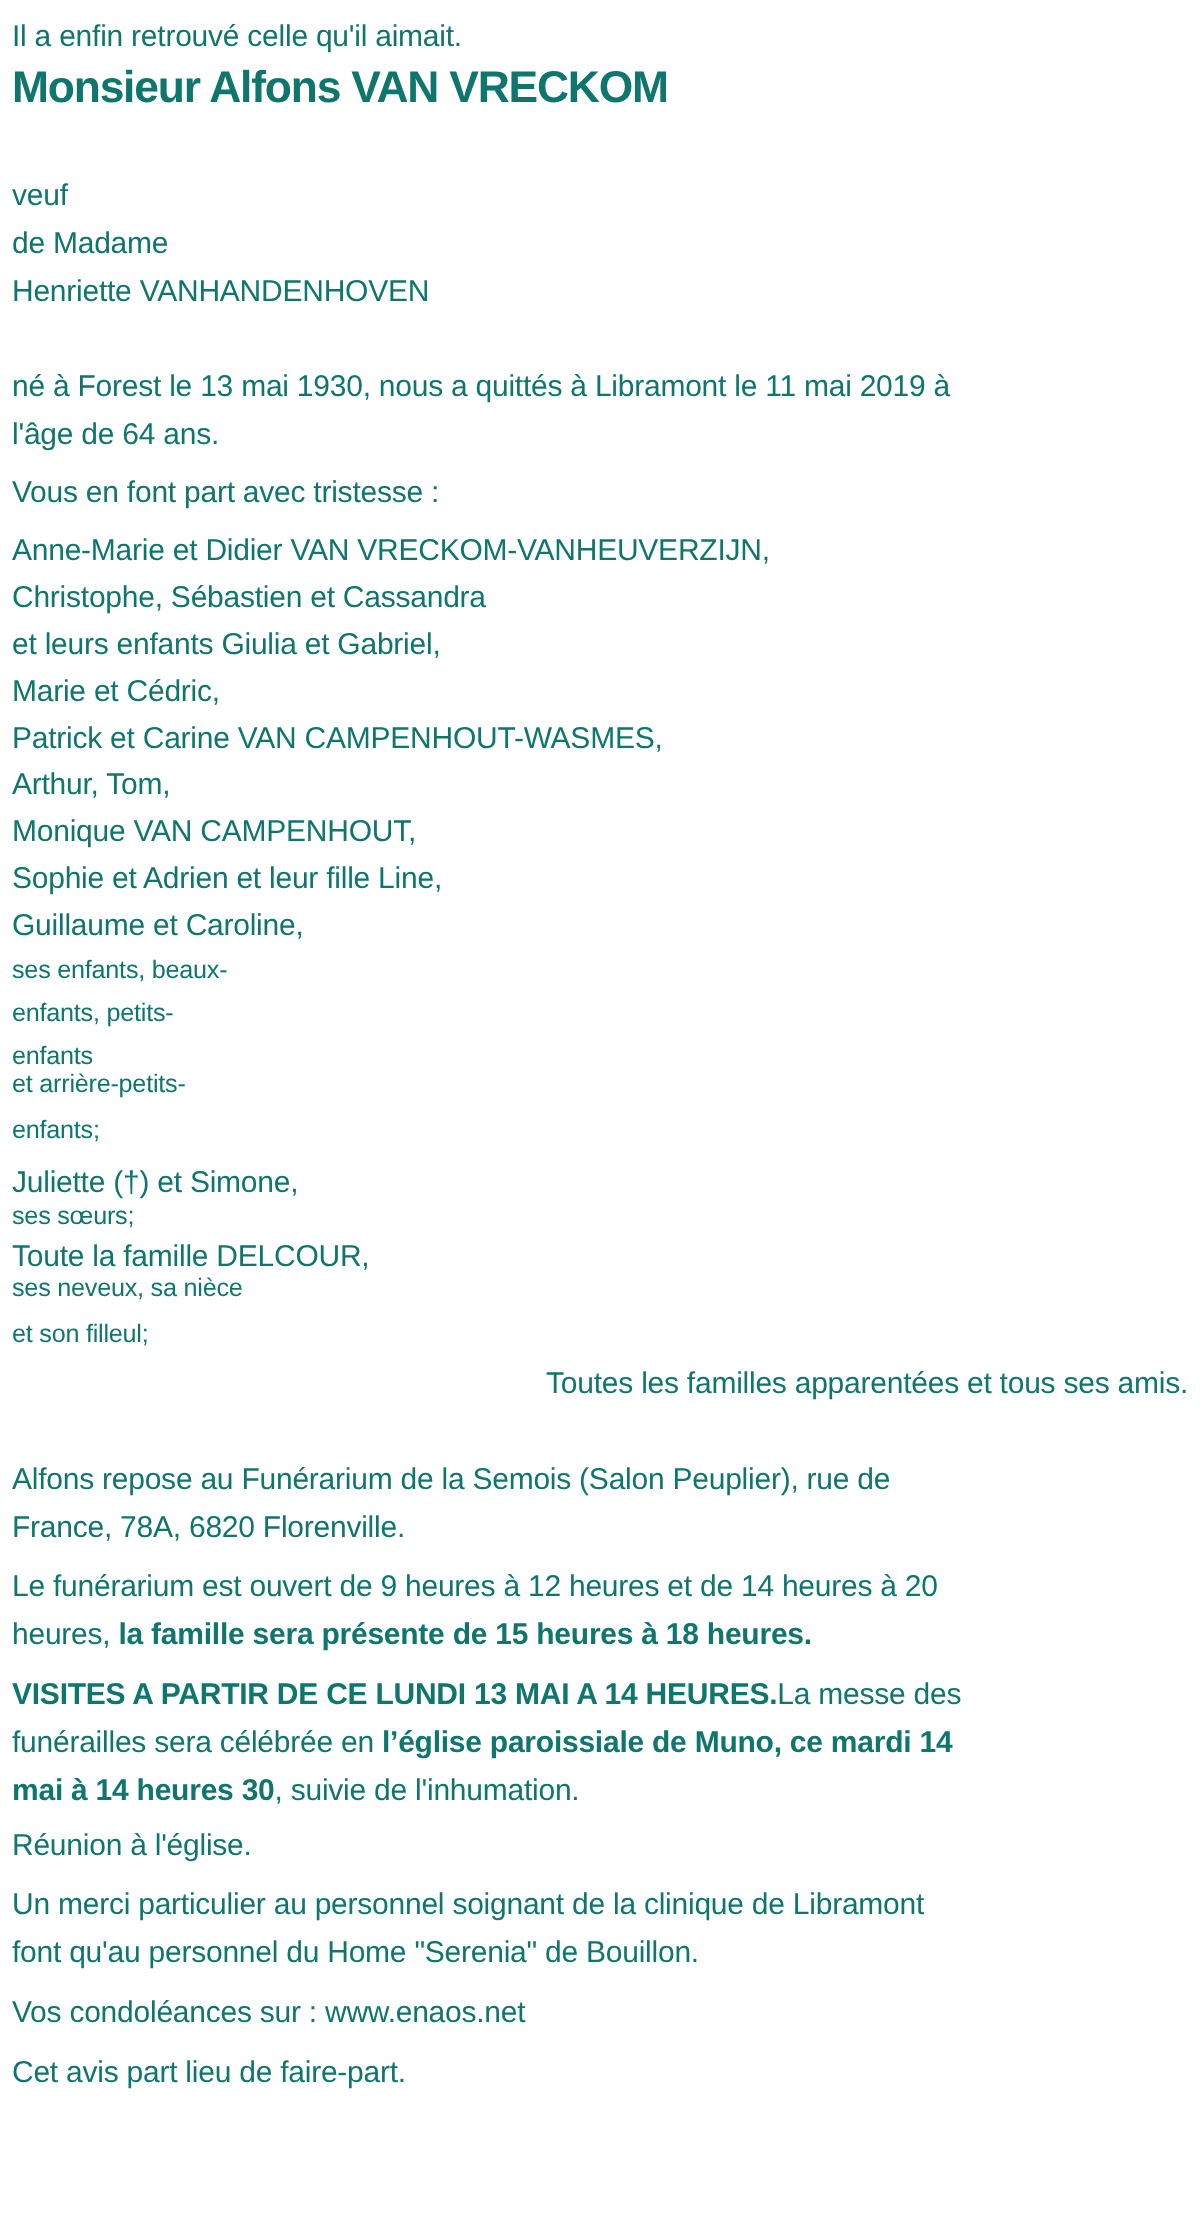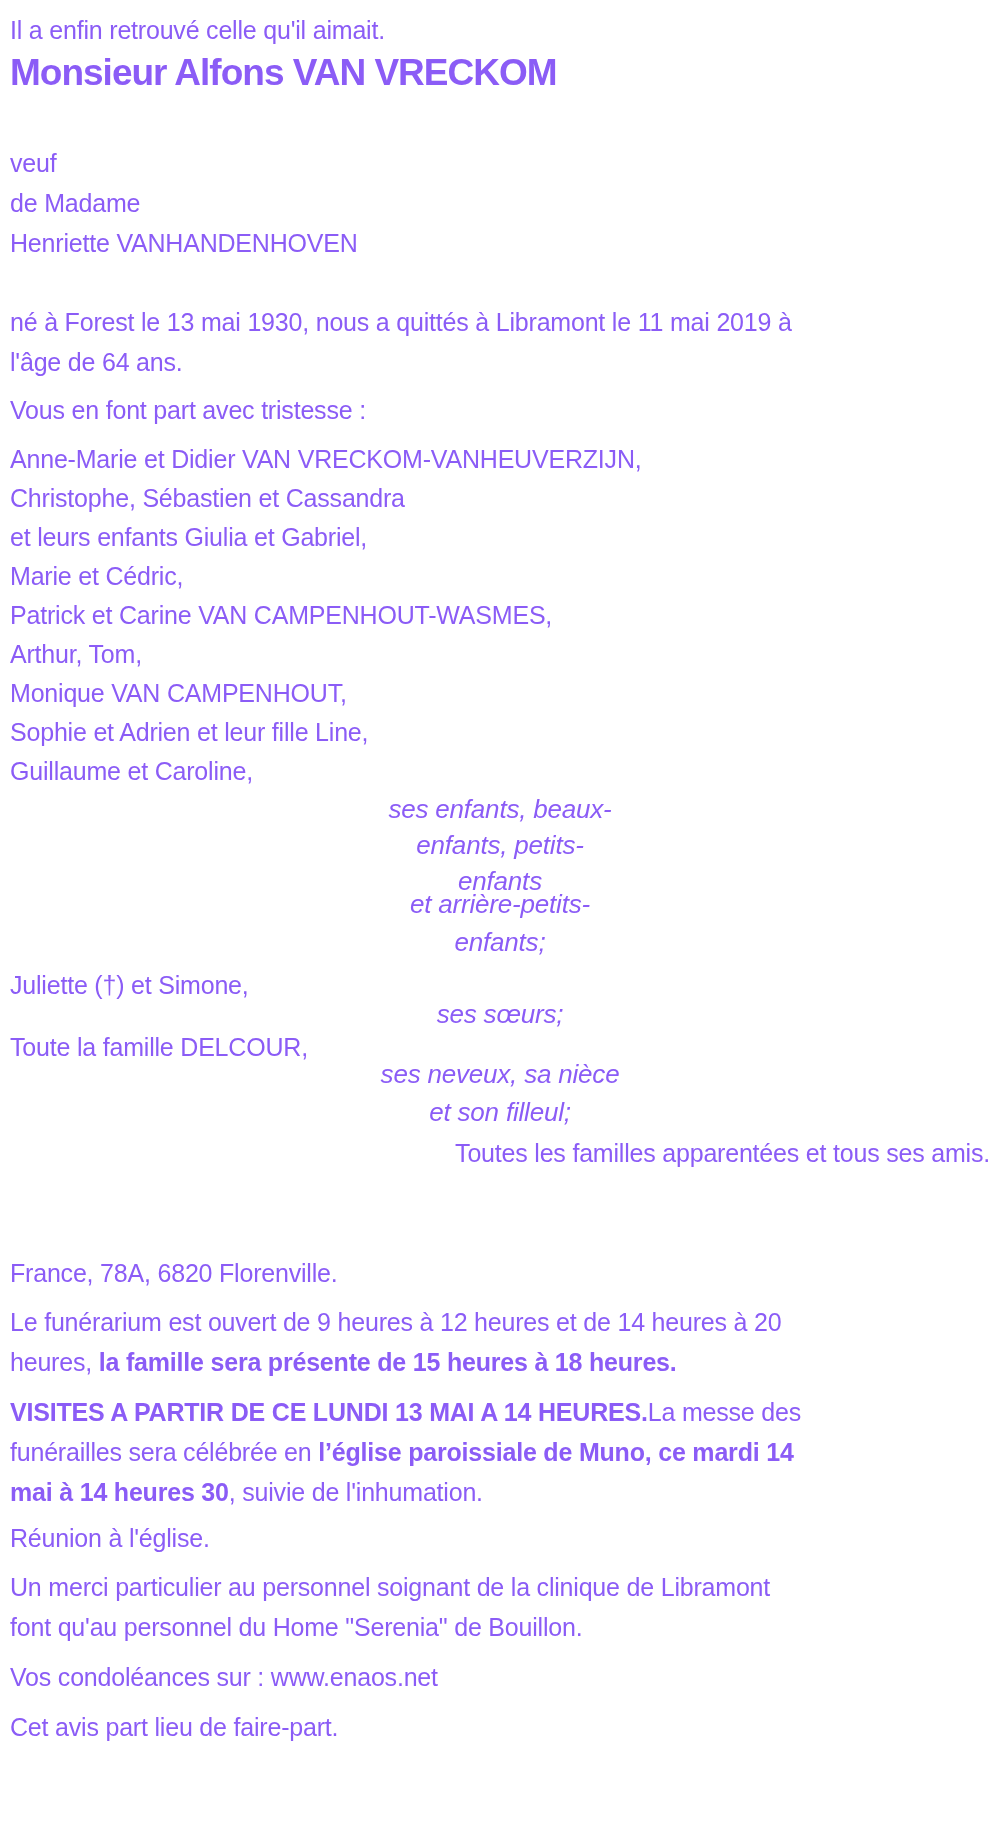--- a/index.html
+++ b/index.html
@@ -5,38 +5,37 @@
 <style>
   html, body { margin: 0; padding: 0; background: #ffffff; }
   .doc {
     position: relative;
     width: 1000px;
     height: 1846px;
     box-sizing: border-box;
     padding: 10px 10px 12px 10px;
     overflow: hidden;
     background: #ffffff;
-    color: #8b5cf6;
+    color: #0f766e;
     font-family: "Liberation Sans", "DejaVu Sans", sans-serif;
     font-size: 25px;
     line-height: 40px;
     letter-spacing: -0.2px;
   }
   .doc p, .doc h1, .doc div { margin: 0; padding: 0; }
   .title {
     font-size: 37px;
     line-height: 46px;
     font-weight: 700;
     letter-spacing: -1px;
     margin-top: 34px;
   }
   .relation {
-    font-style: italic;
-    text-align: center;
-    font-size: 26px;
+    text-align: left;
+    font-size: 21px;
     line-height: 36px;
   }
   strong { font-weight: 700; }
   #status        { margin-top: 47px; }
   #life          { margin-top: 39px; }
   #announce      { margin-top: 8px; }
   #relatives     { margin-top: 10px; line-height: 39px; }
   #rel-children  { margin-top: 0; }
   #rel-greatgrand{ margin-top: -14px; line-height: 38px; }
   #juliette      { margin-top: 4px; }
@@ -77,21 +76,21 @@
   <p id="juliette">Juliette (†) et Simone,</p>
 
   <div id="rel-sisters" class="relation">ses sœurs;</div>
 
   <p id="delcour">Toute la famille DELCOUR,</p>
 
   <div id="rel-nephews" class="relation"><span>ses neveux, sa nièce</span><br><span>et son filleul;</span></div>
 
   <p id="families">Toutes les familles apparentées et tous ses amis.</p>
 
-  <p id="funeral-home"><br><span>France, 78A, 6820 Florenville.</span></p>
+  <p id="funeral-home"><span>Alfons repose au Funérarium de la Semois (Salon Peuplier), rue de</span><br><span>France, 78A, 6820 Florenville.</span></p>
 
   <p id="hours"><span>Le funérarium est ouvert de 9 heures à 12 heures et de 14 heures à 20</span><br><span>heures, </span><strong>la famille sera présente de 15 heures à 18 heures.</strong></p>
 
   <p id="visits"><strong>VISITES A PARTIR DE CE LUNDI 13 MAI A 14 HEURES.</strong><span>La messe des</span><br><span>funérailles sera célébrée en </span><strong>l’église paroissiale de Muno, ce mardi 14</strong><br><strong>mai à 14 heures 30</strong><span>, suivie de l'inhumation.</span></p>
 
   <p id="reunion">Réunion à l'église.</p>
 
   <p id="thanks"><span>Un merci particulier au personnel soignant de la clinique de Libramont</span><br><span>font qu'au personnel du Home "Serenia" de Bouillon.</span></p>
 
   <p id="condolences">Vos condoléances sur : www.enaos.net</p>

